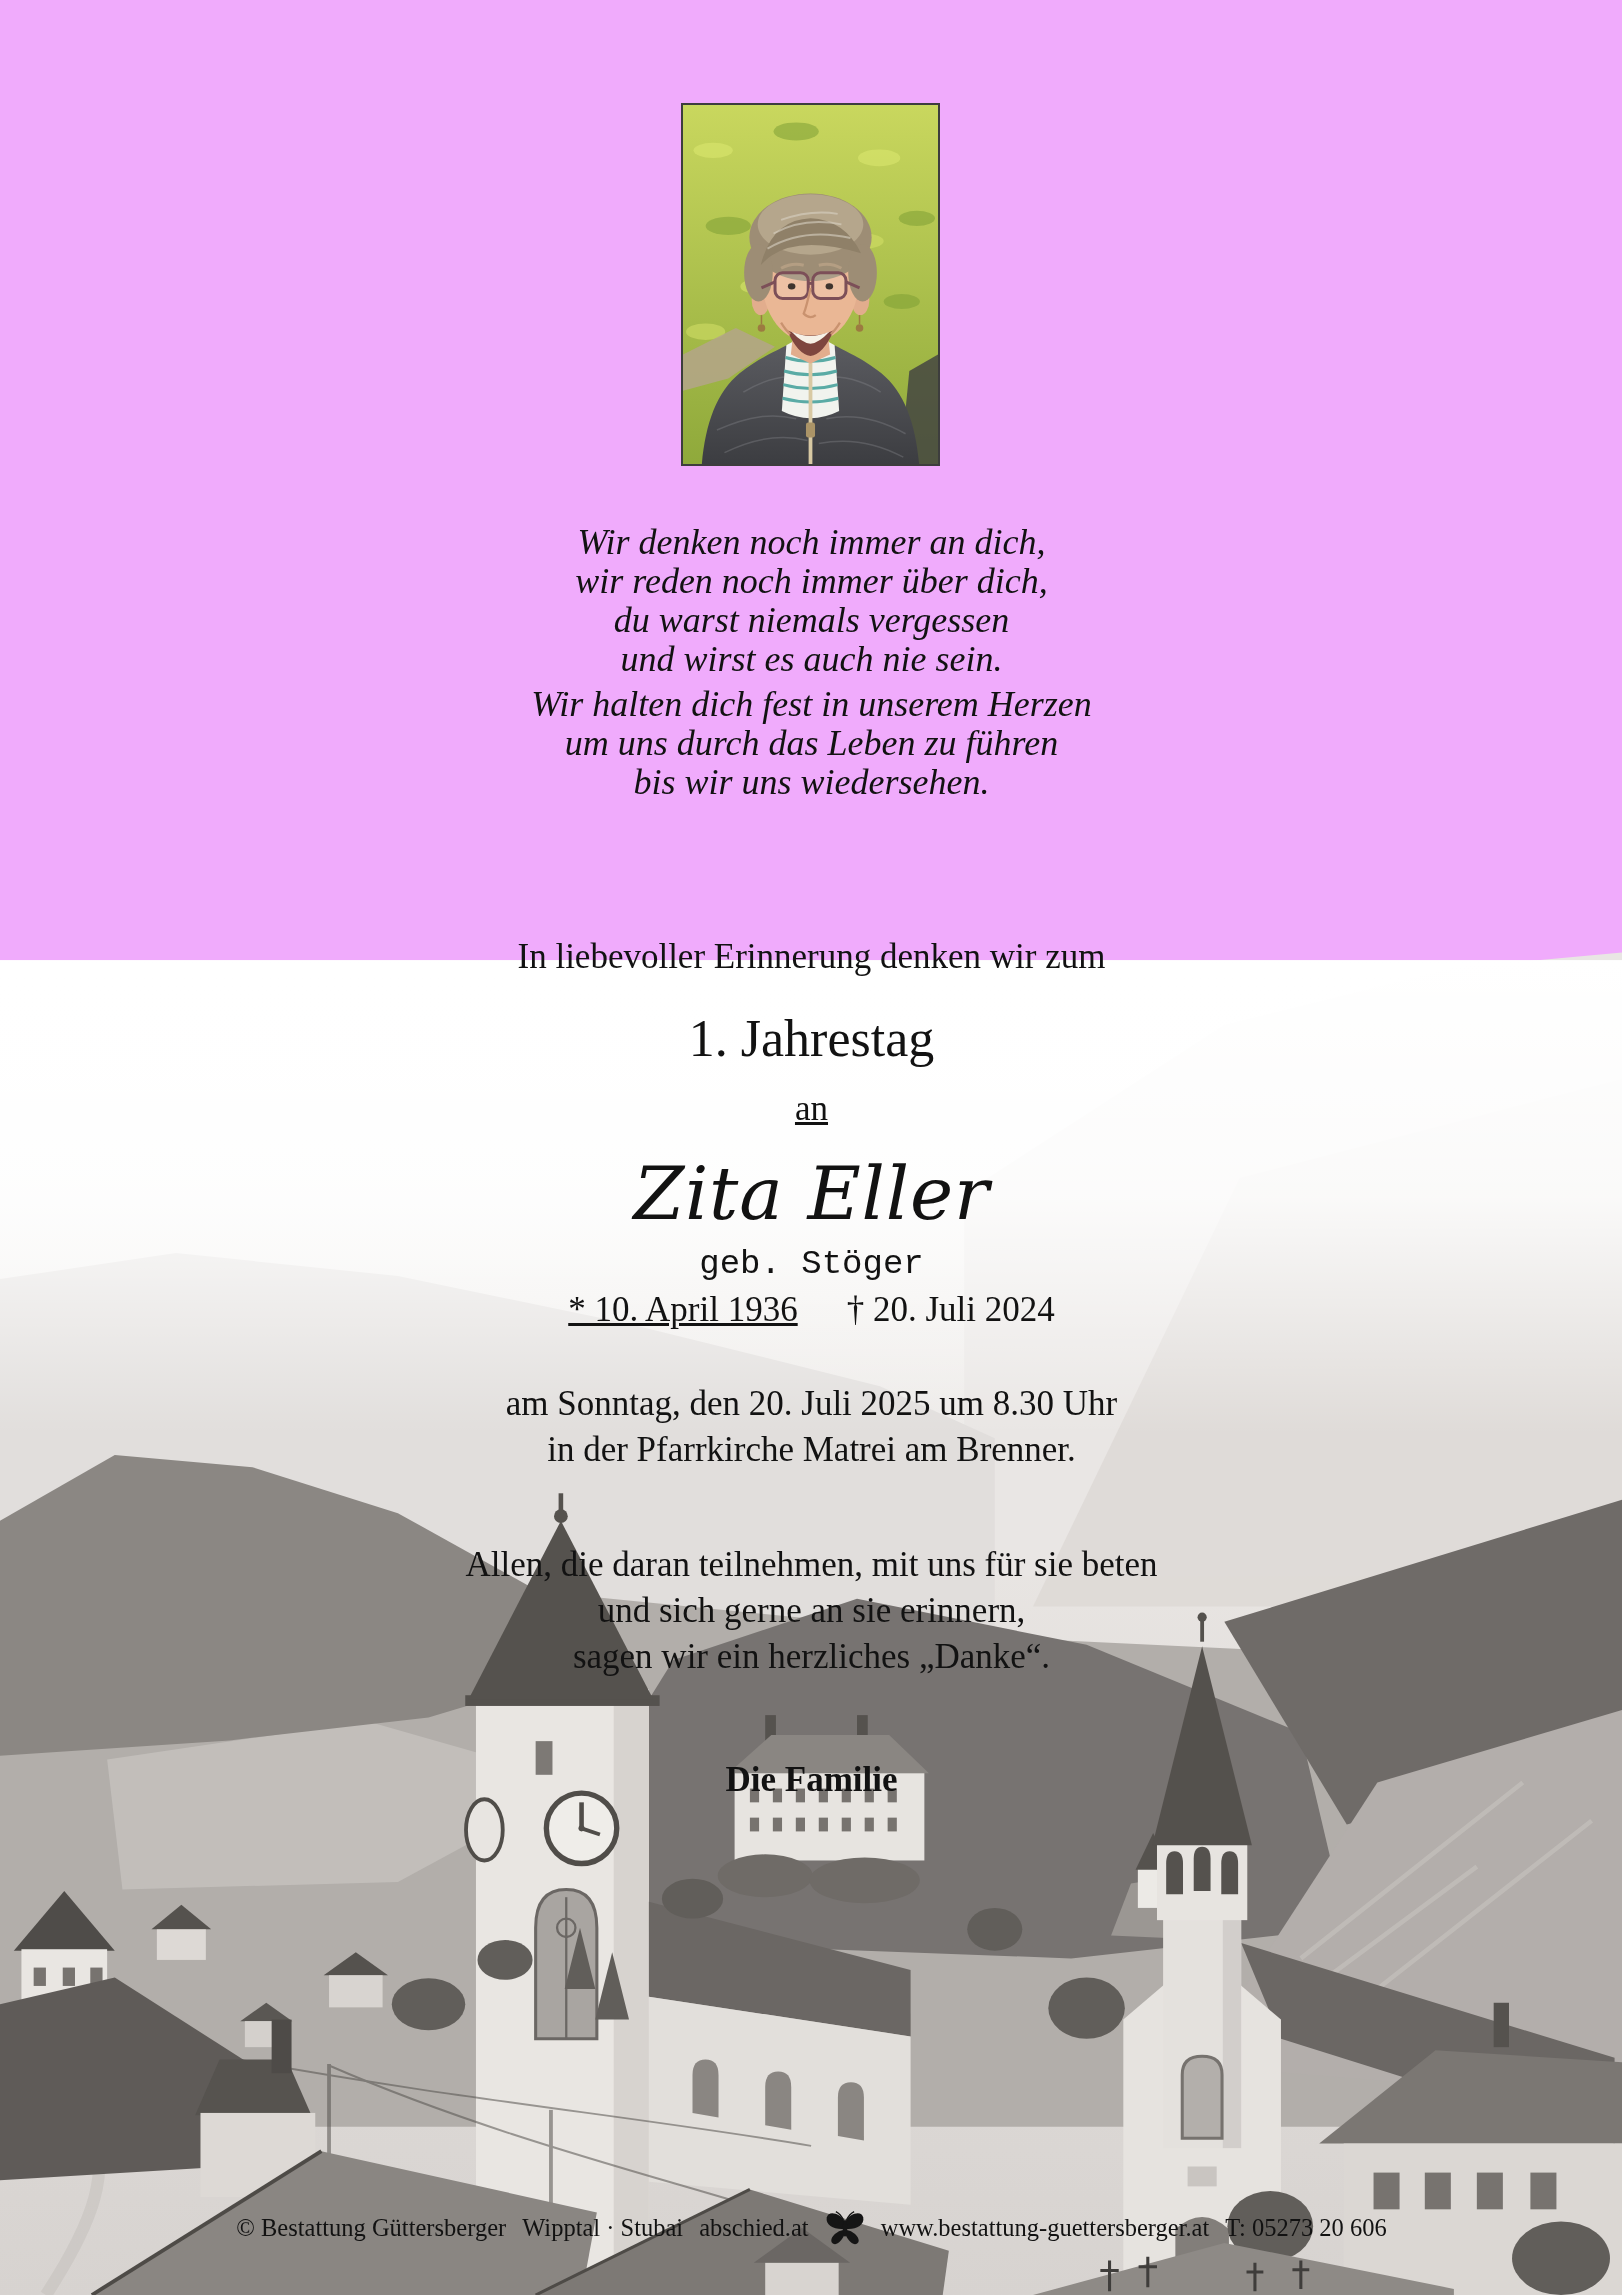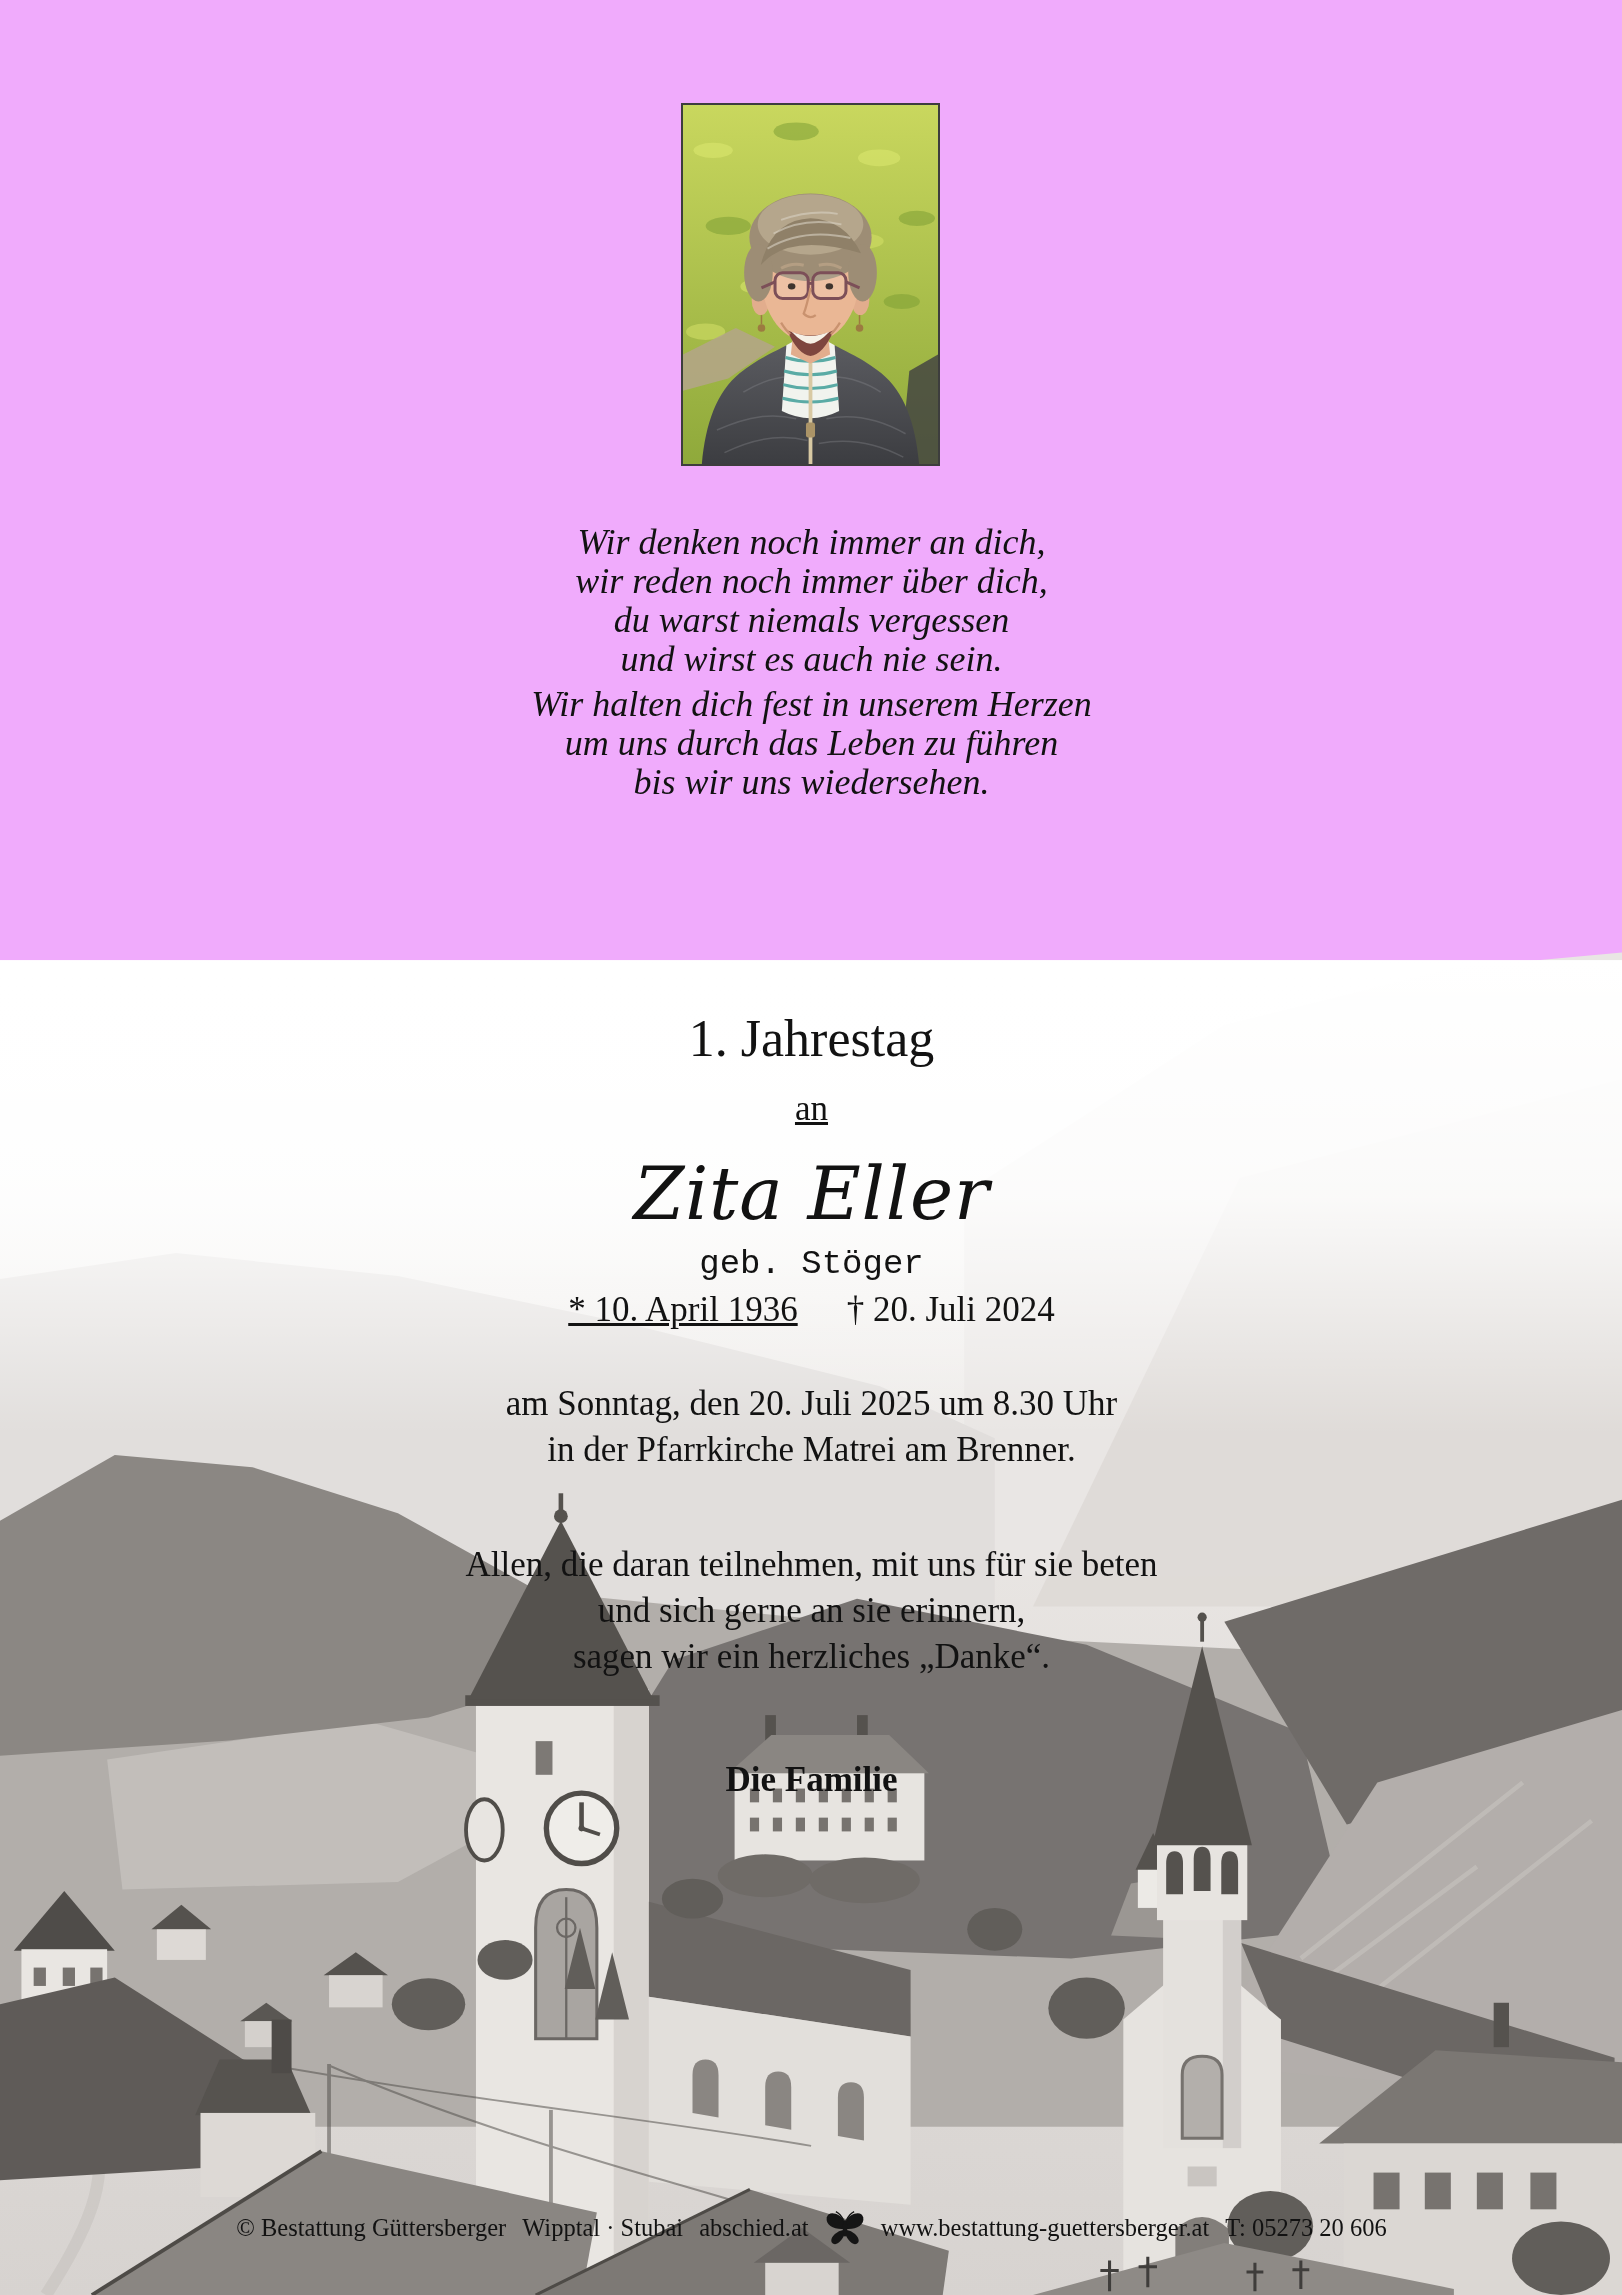--- a/index.html
+++ b/index.html
@@ -325,20 +325,21 @@
     <div>du warst niemals vergessen</div>
     <div>und wirst es auch nie sein.</div>
   </div>
 
   <div class="tline poem" style="top:685px;">
     <div>Wir halten dich fest in unserem Herzen</div>
     <div>um uns durch das Leben zu führen</div>
     <div>bis wir uns wiedersehen.</div>
   </div>
 
+  <div class="tline intro" style="top:935px;">In liebevoller Erinnerung denken wir zum</div>
 
   <div class="tline jahrestag" style="top:1004px;">1. Jahrestag</div>
 
   <div class="tline an" style="top:1087px;text-decoration:underline;">an</div>
 
   <div class="tline name" style="top:1144px;">Zita Eller</div>
 
   <div class="tline geb" style="top:1246px;">geb. Stöger</div>
 
   <div class="tline dates" style="top:1290px;text-decoration:underline;">

